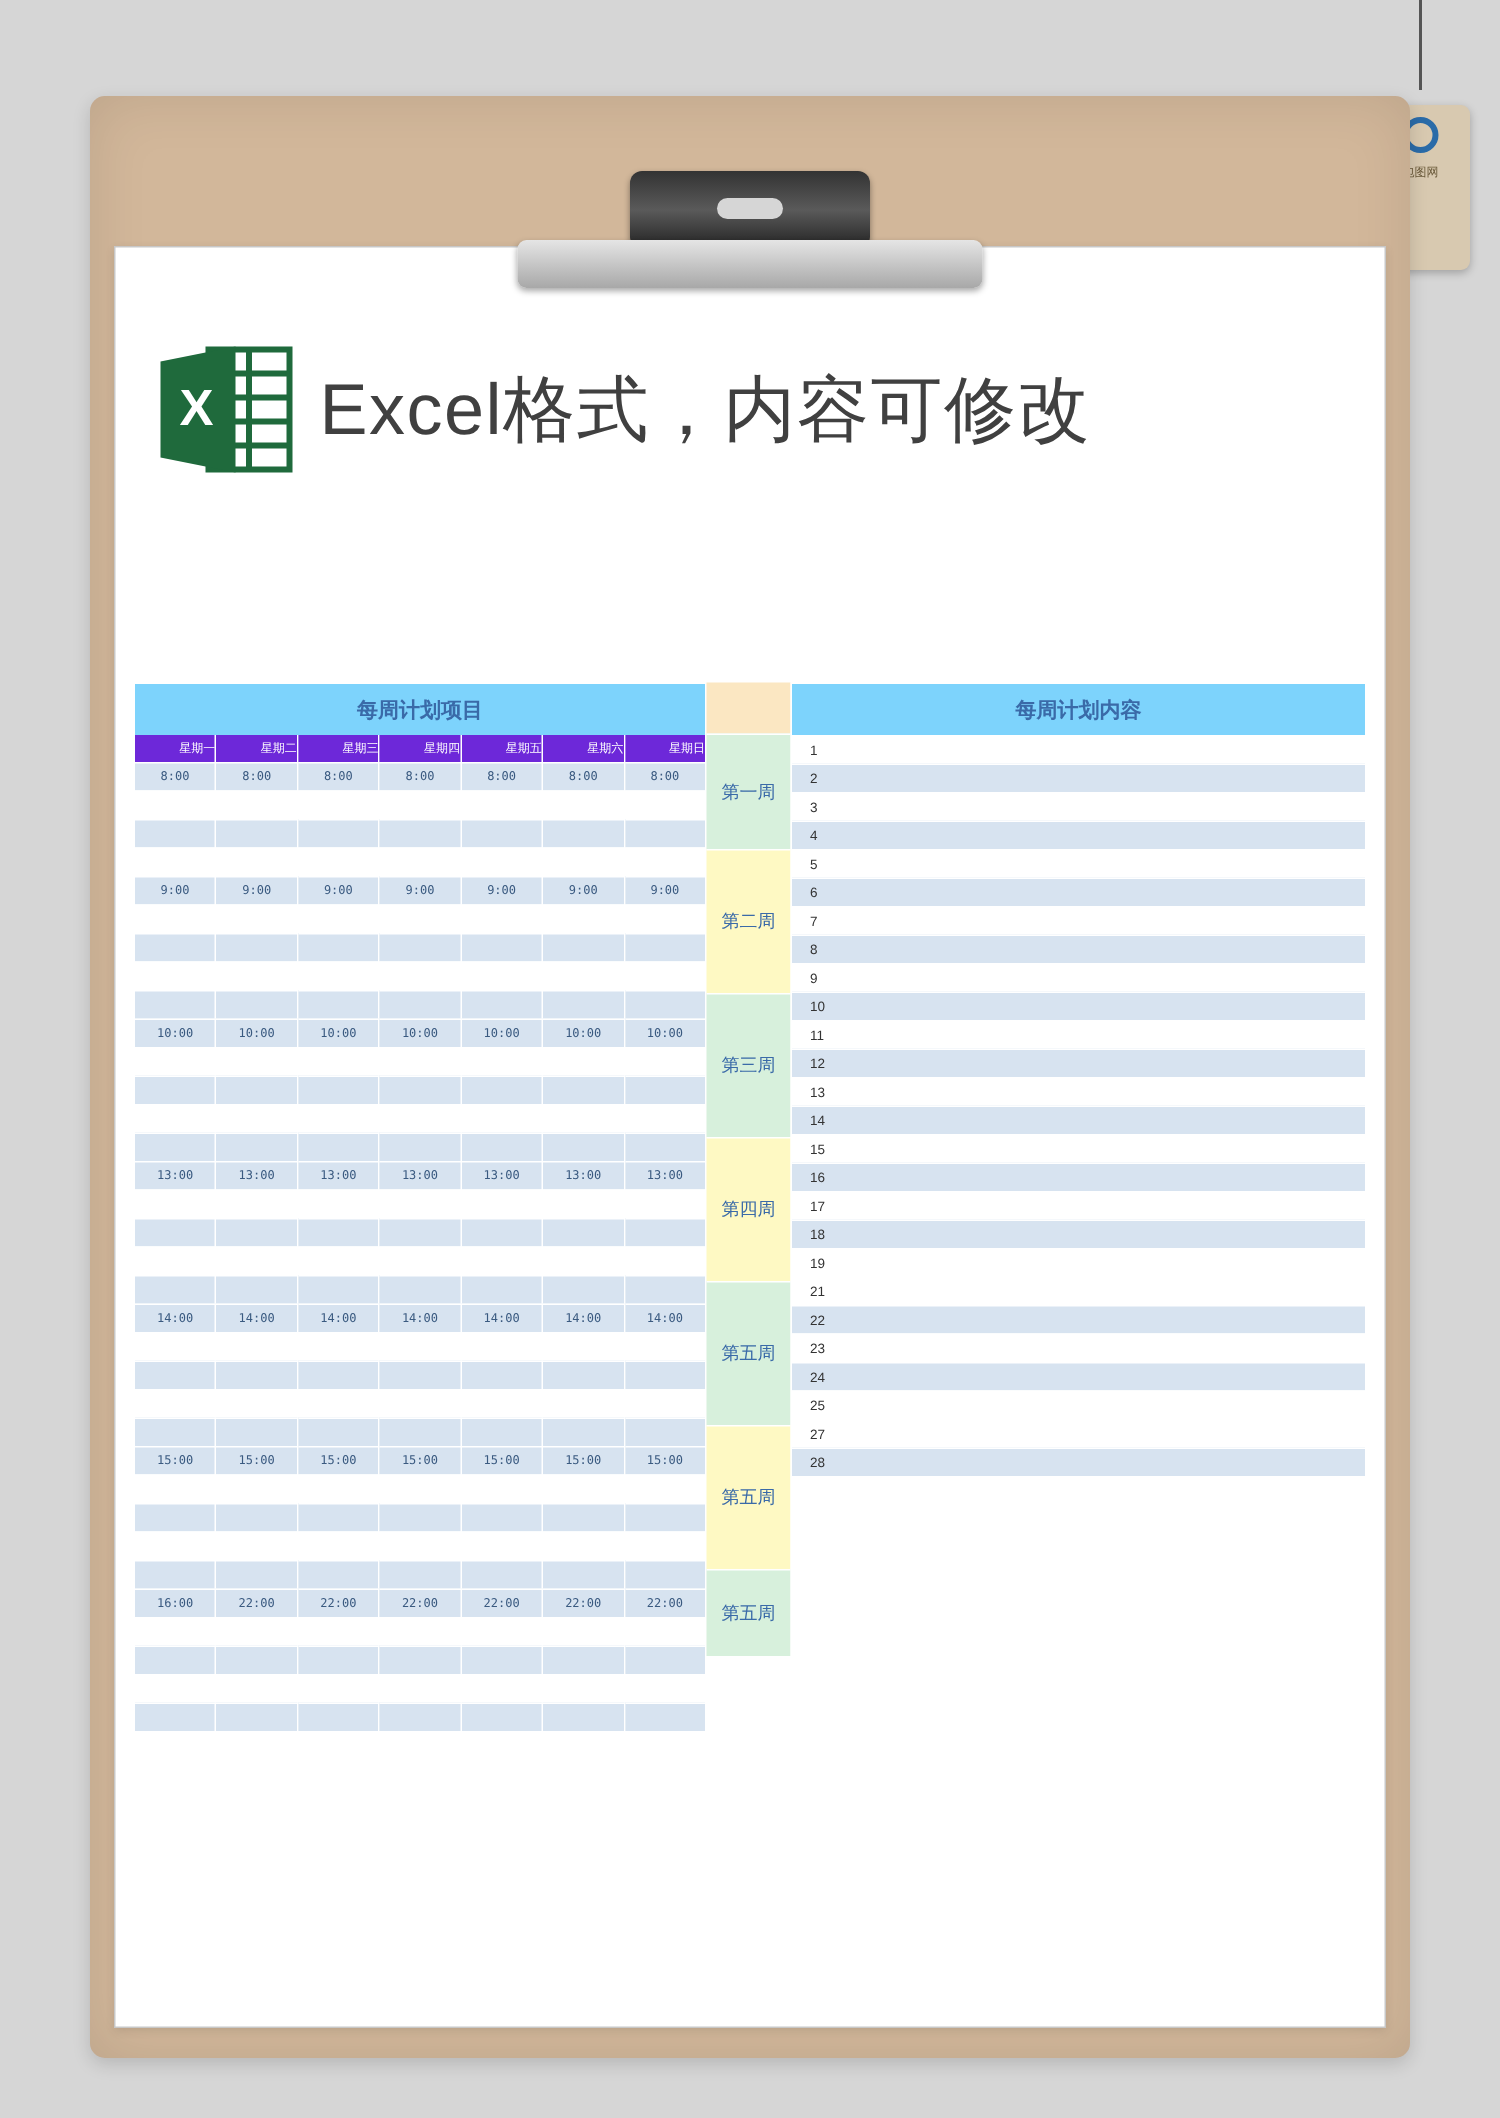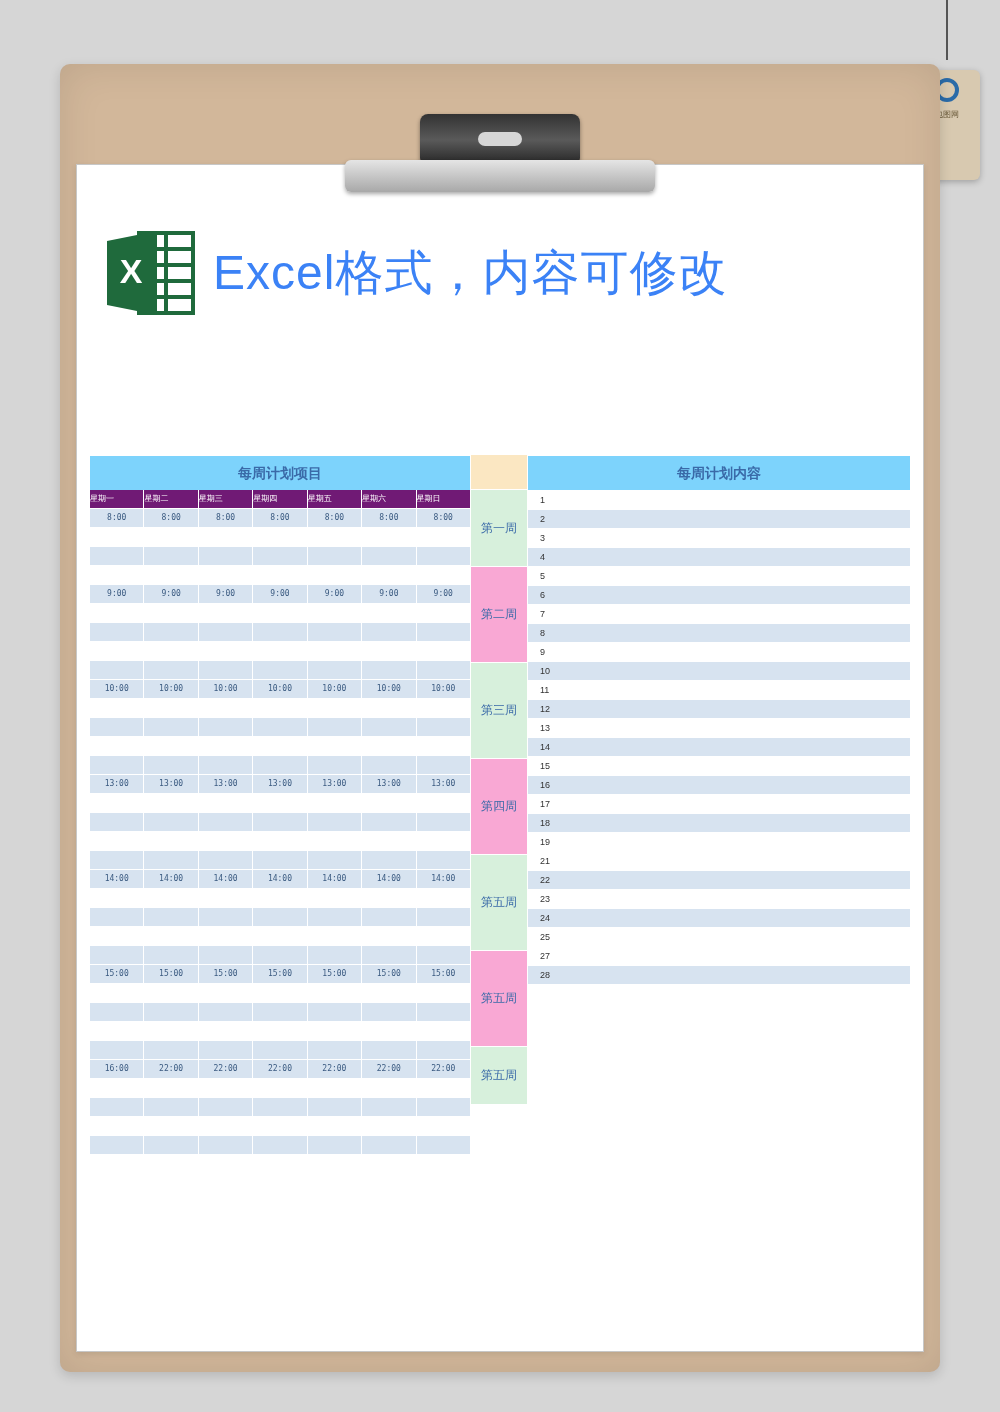--- a/index.html
+++ b/index.html
@@ -13,45 +13,45 @@
   
   .tag{position:absolute;right:20px;top:40px;width:66px;height:150px;}
   .tag .string{position:absolute;left:50%;top:-40px;width:2px;height:60px;background:#555;transform:translateX(-50%);}
   .tag .card{position:absolute;left:0;top:30px;width:66px;height:110px;background:#d8c9b0;border-radius:6px;box-shadow:0 2px 6px rgba(0,0,0,0.25);}
   .tag .card .ring{position:absolute;left:50%;top:8px;transform:translateX(-50%);width:16px;height:16px;border:4px solid #2a6ba8;border-radius:50%;}
   .tag .card .txt{position:absolute;left:0;right:0;top:38px;text-align:center;font-size:8px;color:#6a5a3a;line-height:14px;}
   
   .paper{position:absolute;left:16px;right:16px;top:100px;bottom:20px;background:#fff;border:1px solid #c7c7c7;box-shadow:0 2px 6px rgba(0,0,0,0.1);}
   
   .hdr{position:absolute;left:24px;top:58px;display:flex;align-items:center;gap:12px;}
-  .hdr .title{font-size:48px;color:#3b82f6;white-space:nowrap;letter-spacing:1px;}
+  .hdr .title{font-size:48px;color:#404040;white-space:nowrap;letter-spacing:1px;}
   .xls-icon{width:100px;height:100px;position:relative;}
   
   .tables{position:absolute;left:12px;right:12px;top:290px;}
   .grid{display:flex;}
   .left-col{flex:0 0 380px;border:1px solid #ffffff;}
   .mid-col{flex:0 0 56px;}
   .right-col{flex:1;border:1px solid #ffffff;}
   .title-row{height:34px;line-height:34px;text-align:center;font-size:14px;font-weight:bold;color:#3a6aa8;background:#7dd3fc;}
   .title-row.blank{background:#fbe7c2;}
   
   .days{display:flex;}
-  .days div{flex:1;height:18px;line-height:18px;text-align:left;font-size:8px;color:#fff;background:#701a75;border-right:1px solid #fff;}
+  .days div{flex:1;height:18px;line-height:18px;text-align:right;font-size:8px;color:#fff;background:#6d28d9;border-right:1px solid #fff;}
   .days div:last-child{border-right:none;}
   
   .trow{display:flex;}
   .trow div{flex:1;height:18px;line-height:18px;text-align:center;font-size:8px;border-right:1px solid #fff;border-top:1px solid #fff;}
   .trow div:last-child{border-right:none;}
   .trow.time div{background:#d7e3f0;color:#3a5a80;font-family:monospace;}
   .trow.blank-a div{background:#fff;}
   .trow.blank-b div{background:#d7e3f0;}
   
   .week-cell{height:95px;display:flex;align-items:center;justify-content:center;font-size:12px;color:#3a6aa8;border-top:1px solid #fff;}
   .week-cell.green{background:#d7f0dc;}
-  .week-cell.cream{background:#f9a8d4;}
+  .week-cell.cream{background:#fef9c3;}
   .week-cell.first{height:76px;}
   
   .crow{height:18px;line-height:18px;font-size:9px;color:#333;padding-left:12px;border-top:1px solid #fff;}
   .crow.a{background:#fff;}
   .crow.b{background:#d7e3f0;}
 </style>
 </head>
 <body>
 
 <div class="stage">

